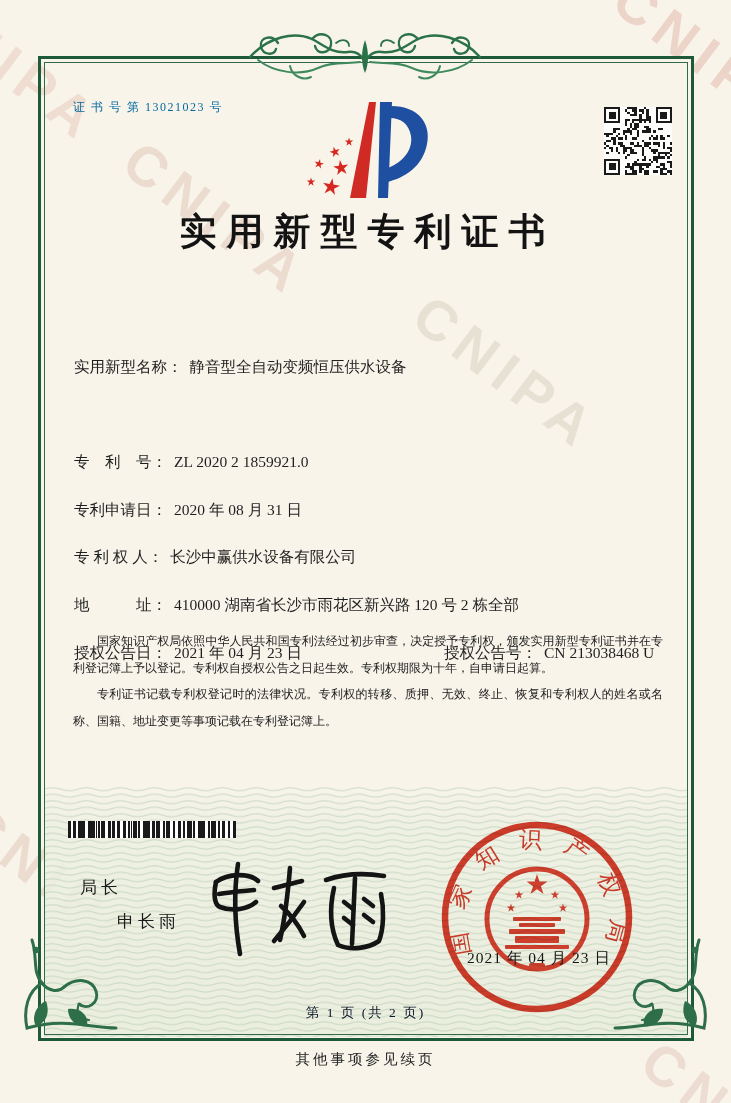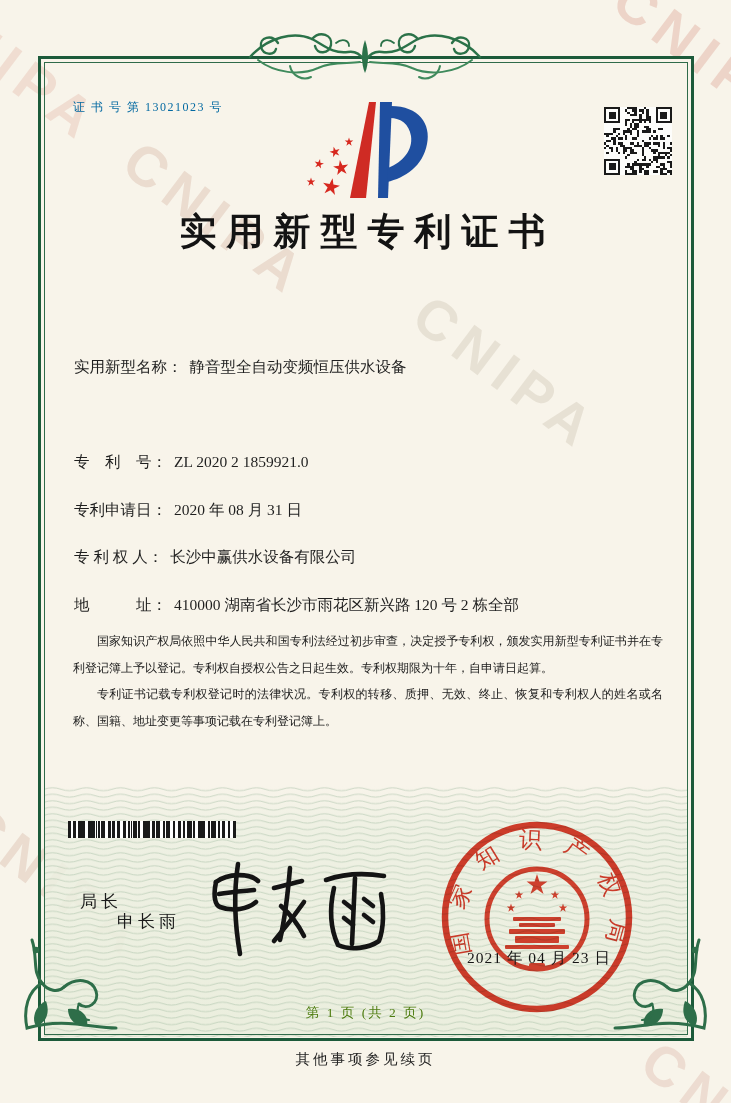--- a/index.html
+++ b/index.html
@@ -48,30 +48,30 @@
   .paras{position:absolute; left:73px; top:628px; width:590px;
     font-size:12px; line-height:26.5px; text-align:justify; color:#1c1c1c;}
   .paras p{margin:0; text-indent:2em;}
   
   .barcode{position:absolute; left:68px; top:821px; width:168px; height:17px; background:#fff;
     background-image:
       repeating-linear-gradient(90deg,#1a1a1a 0 2px,rgba(0,0,0,0) 2px 5px),
       repeating-linear-gradient(90deg,#1a1a1a 0 1px,rgba(0,0,0,0) 1px 7px),
       repeating-linear-gradient(90deg,#1a1a1a 0 3px,rgba(0,0,0,0) 3px 11px);}
   .director-title{position:absolute; left:80px; top:876px;
-    font-family:Liberation Sans, sans-serif; font-size:17px; letter-spacing:4px; color:#1b1b1b;margin-top:14px;}
+    font-family:Liberation Sans, sans-serif; font-size:17px; letter-spacing:4px; color:#1b1b1b;}
   .director-name{position:absolute; left:80px; top:910px;
     font-family:"Liberation Sans","DejaVu Sans",sans-serif; font-size:17px; letter-spacing:4px; color:#1b1b1b;margin-left:37px;}
   .signature{position:absolute; left:188px; top:848px; width:218px; height:118px;}
   .seal{position:absolute; left:437px; top:817px; width:200px; height:200px;
     mix-blend-mode:multiply; opacity:0.94;}
   .seal-date{position:absolute; left:450px; top:948px; width:178px; text-align:center;
     font-size:15.5px; letter-spacing:1px; color:#151515;}
   .page-info{position:absolute; left:0; right:0; top:1004px; text-align:center;
-    font-size:13.5px; letter-spacing:2px; color:#4d7c0f;}
+    font-size:13.5px; letter-spacing:2px; color:#0f172a;}
   .cont-note{position:absolute; left:0; right:0; top:1050px; text-align:center;
     font-size:14.5px; letter-spacing:3px; color:#242424;}
 </style>
 </head>
 <body>
 
 <div class="page">
 
   <div class="wm wm1">CNIPA</div>
   <div class="wm wm2">CNIPA</div>
@@ -423,20 +423,28 @@
   </div>
   <div class="row r4">
     <span class="lbl">专利申请日：</span><span class="val">2020 年 08 月 31 日</span>
   </div>
   <div class="row r5">
     <span class="lbl">专 利 权 人：</span><span class="val">长沙中赢供水设备有限公司</span>
   </div>
   <div class="row r6">
     <span class="lbl">地　　　址：</span><span class="val">410000 湖南省长沙市雨花区新兴路 120 号 2 栋全部</span>
   </div>
+  <div class="row grant-row">
+    <span>
+      <span class="lbl">授权公告日：</span><span class="val">2021 年 04 月 23 日</span>
+    </span>
+    <span class="grant-no">
+      <span class="lbl">授权公告号：</span><span class="val">CN 213038468 U</span>
+    </span>
+  </div>
 
   <div class="paras">
     <p>国家知识产权局依照中华人民共和国专利法经过初步审查，决定授予专利权，颁发实用新型专利证书并在专利登记簿上予以登记。专利权自授权公告之日起生效。专利权期限为十年，自申请日起算。</p>
     <p>专利证书记载专利权登记时的法律状况。专利权的转移、质押、无效、终止、恢复和专利权人的姓名或名称、国籍、地址变更等事项记载在专利登记簿上。</p>
   </div>
 
   <div class="barcode"></div>
 
   <div class="director-title">局长</div>
   <div class="director-name">申长雨</div>

